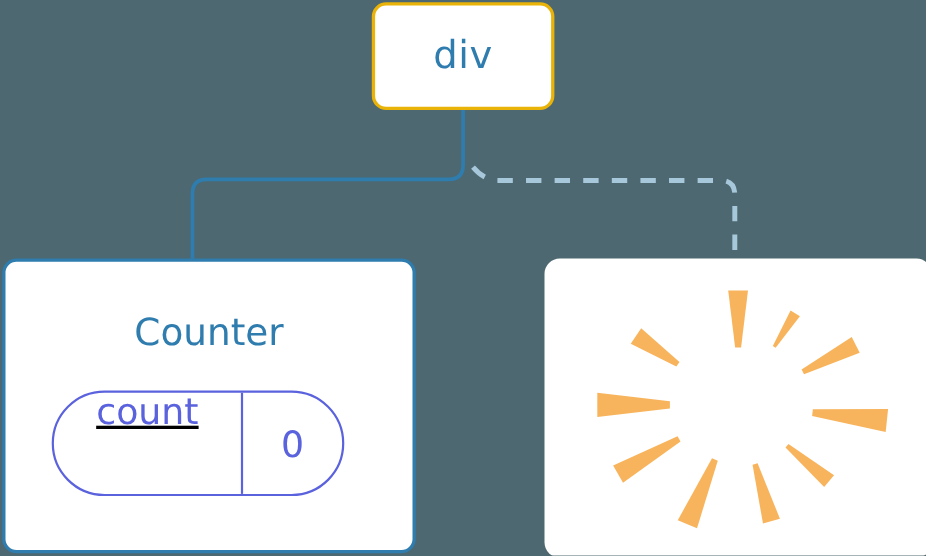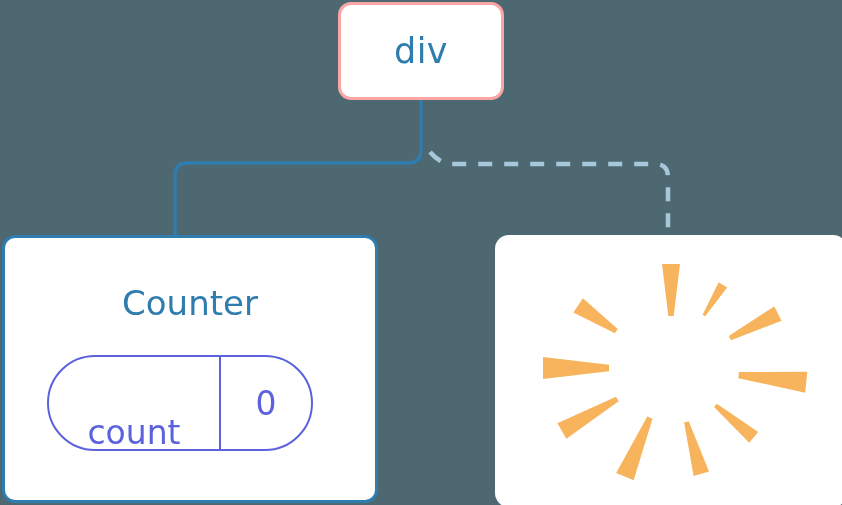--- a/index.html
+++ b/index.html
@@ -36,21 +36,21 @@
     background: #ffffff;
     box-sizing: border-box;
     z-index: 2;
   }
 
   .node-root {
     left: 338px;
     top: 2px;
     width: 166px;
     height: 98px;
-    border: 3px solid #fca5a5;
+    border: 3px solid #eab308;
     border-radius: 13px;
     display: flex;
     align-items: center;
     justify-content: center;
   }
   .node-root .node-title {
     font-size: 35px;
     color: #2f7cae;
     letter-spacing: 0.5px;
     line-height: 1;
@@ -94,24 +94,25 @@
     border: 2.5px solid #5b62dd;
     border-radius: 48px;
     box-sizing: border-box;
     display: flex;
     align-items: stretch;
     background: #ffffff;
   }
   .pill-key {
     flex: 0 0 172px;
     display: flex;
-    align-items: flex-end;
+    align-items: flex-start;
     justify-content: center;
     border-right: 2.5px solid #5b62dd;
     box-sizing: border-box;
+    text-decoration: underline;
   }
   .pill-key span {
     font-size: 33px;
     color: #5b62dd;
     line-height: 1;
   }
   .pill-value {
     flex: 1 1 auto;
     display: flex;
     align-items: center;

